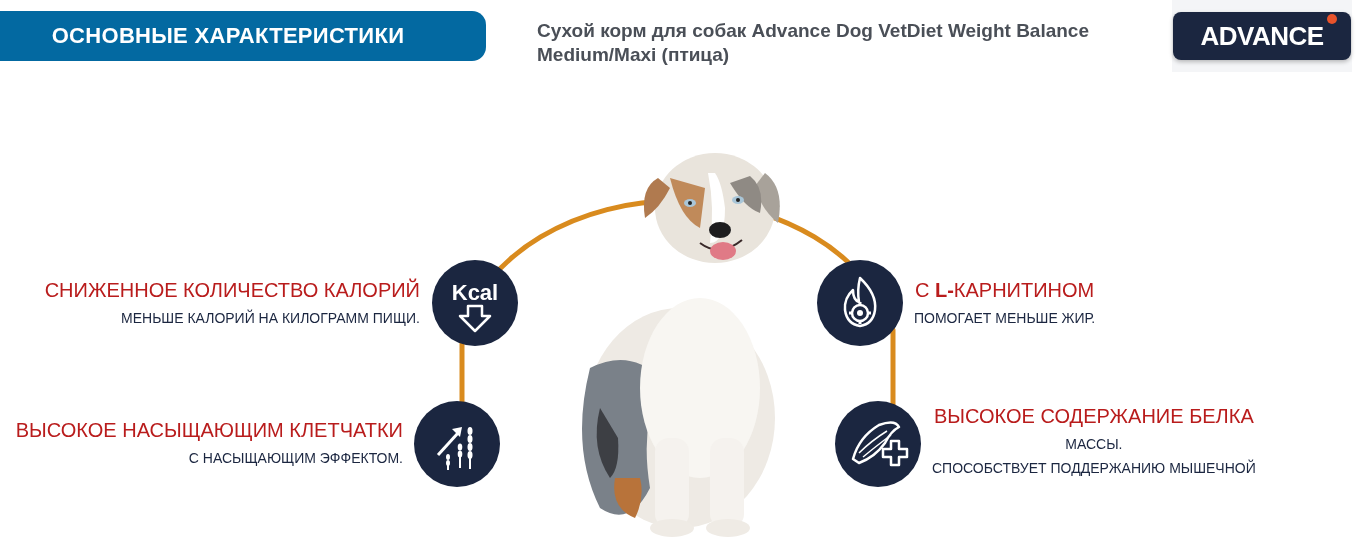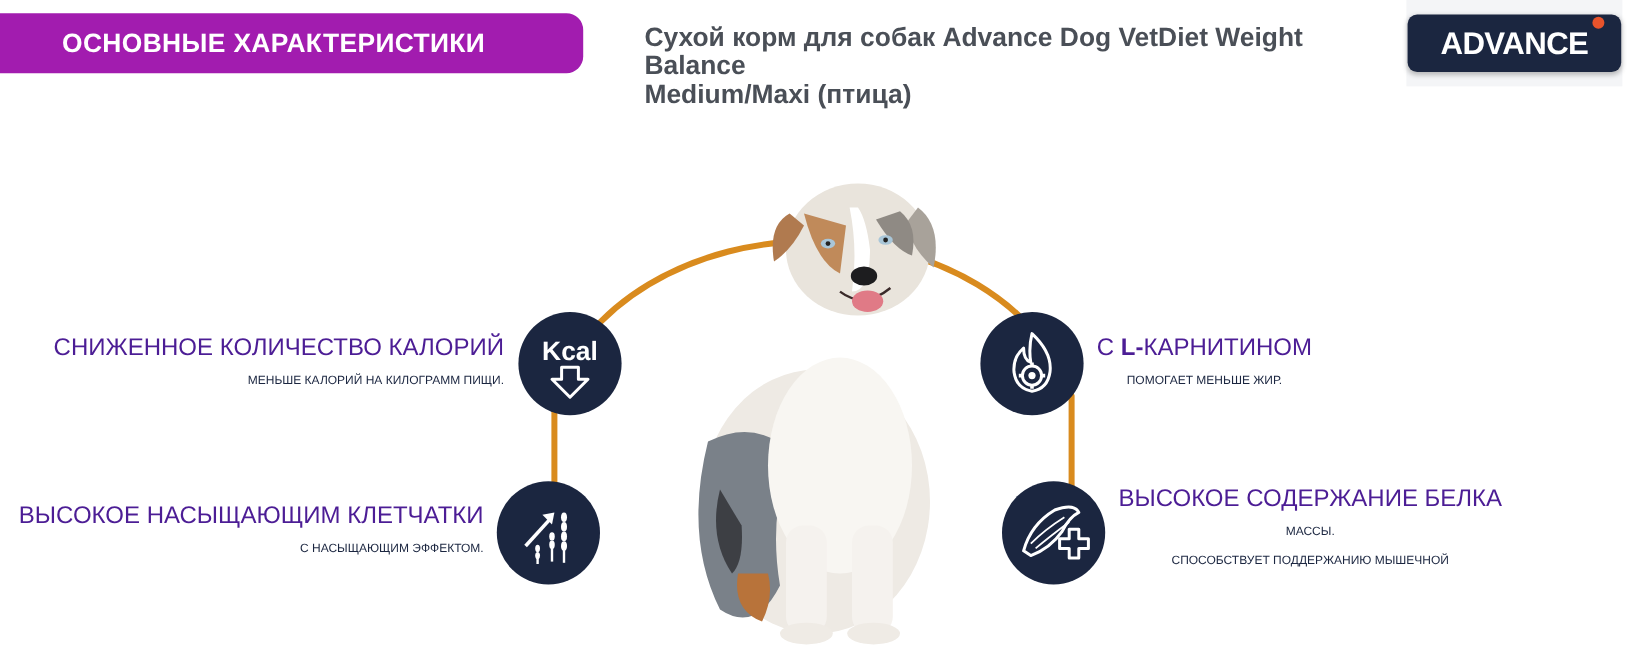--- a/index.html
+++ b/index.html
@@ -2,30 +2,30 @@
 <html><head>
   <meta charset="utf-8">
   <style>
     html, body { margin: 0; padding: 0; }
     body {
       width: 1358px; height: 551px; background: #ffffff; position: relative; overflow: hidden;
       font-family: "Liberation Sans", sans-serif; color: #1b2640;
     }
     .header-banner {
       position: absolute; left: 0; top: 11px; width: 486px; height: 50px;
-      background: #a21caf; border-radius: 0 14px 14px 0;
+      background: #0369a1; border-radius: 0 14px 14px 0;
       display: flex; align-items: center; justify-content: center;
     }
     .header-banner span {
       color: #ffffff; font-weight: bold; font-size: 22px; letter-spacing: 0.3px;
       padding-right: 30px;
     }
     .product-title {
       position: absolute; left: 537px; top: 19px; width: 560px;
-      font-weight: bold; font-size: 22px; line-height: 24px; color: #4a4f57;
+      font-weight: bold; font-size: 19px; line-height: 24px; color: #4a4f57;
     }
     .brand-logo {
       position: absolute; left: 1172px; top: 0px; width: 180px; height: 72px;
       background: #f4f5f7; display: flex; align-items: center; justify-content: center;
     }
     .brand-logo .badge {
       position: relative; width: 178px; height: 48px; background: #1b2640; border-radius: 8px;
       display: flex; align-items: center; justify-content: center;
       box-shadow: 0 2px 4px rgba(0,0,0,0.25);
     }
@@ -43,24 +43,24 @@
       position: absolute; left: 560px; top: 148px; width: 240px; height: 390px;
     }
     .icon-circle {
       position: absolute; width: 86px; height: 86px; border-radius: 50%; background: #1b2640;
       display: flex; align-items: center; justify-content: flex-end;
     }
     .feature {
       position: absolute;
     }
     .feature .title {
-      font-size: 20px; color: #4c1d95; line-height: 24px; white-space: nowrap;
+      font-size: 20px; color: #b91c1c; line-height: 24px; white-space: nowrap;
     }
     .feature .desc {
-      font-size: 10px; color: #1b2640; line-height: 24px; margin-top: 4px;
+      font-size: 14px; color: #1b2640; line-height: 24px; margin-top: 4px;
     }
     .feature.left { text-align: right; }
     .feature.right { text-align: center; }
     b.strong { font-weight: bold; }
   </style>
 </head>
 <body>
 
 <div class="header-banner">
   <span>ОСНОВНЫЕ ХАРАКТЕРИСТИКИ</span>

